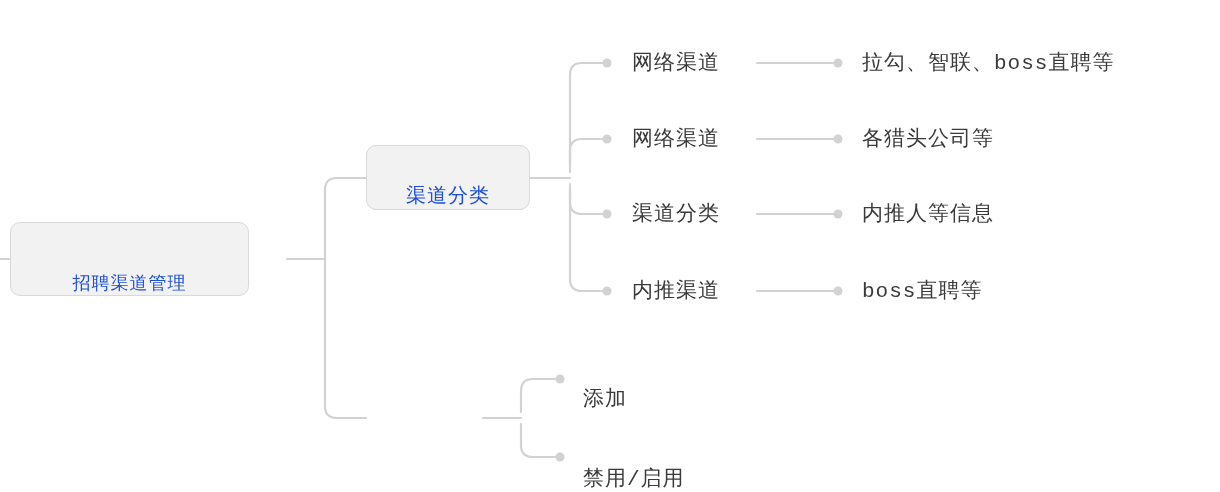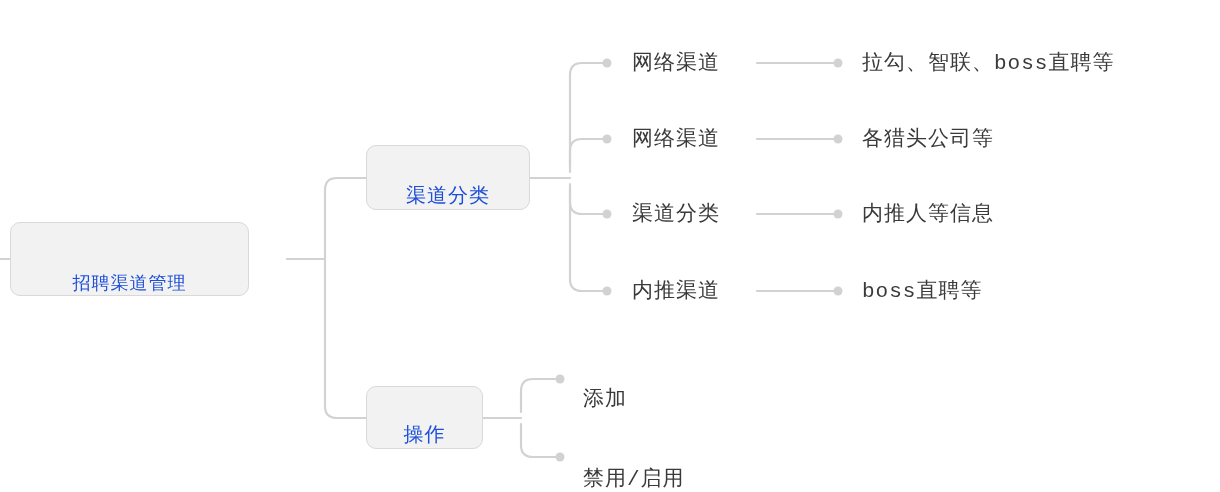--- a/index.html
+++ b/index.html
@@ -124,23 +124,20 @@
   </svg>
 
   <div class="node-box node-root">
     <span>招聘渠道管理</span>
   </div>
 
   <div class="node-box node-branch node-channel-cat">
     <span>渠道分类</span>
   </div>
 
-  <div class="node-box node-branch node-operation">
-    <span>操作</span>
-  </div>
 
   <div class="leaf-label leaf-l3" style="top:53px">网络渠道</div>
   <div class="leaf-label leaf-l3" style="top:129px">网络渠道</div>
   <div class="leaf-label leaf-l3" style="top:204px">渠道分类</div>
   <div class="leaf-label leaf-l3" style="top:281px">内推渠道</div>
 
   <div class="leaf-label leaf-l4" style="top:53px">拉勾、智联、boss直聘等</div>
   <div class="leaf-label leaf-l4" style="top:129px">各猎头公司等</div>
   <div class="leaf-label leaf-l4" style="top:204px">内推人等信息</div>
   <div class="leaf-label leaf-l4" style="top:281px">boss直聘等</div>

